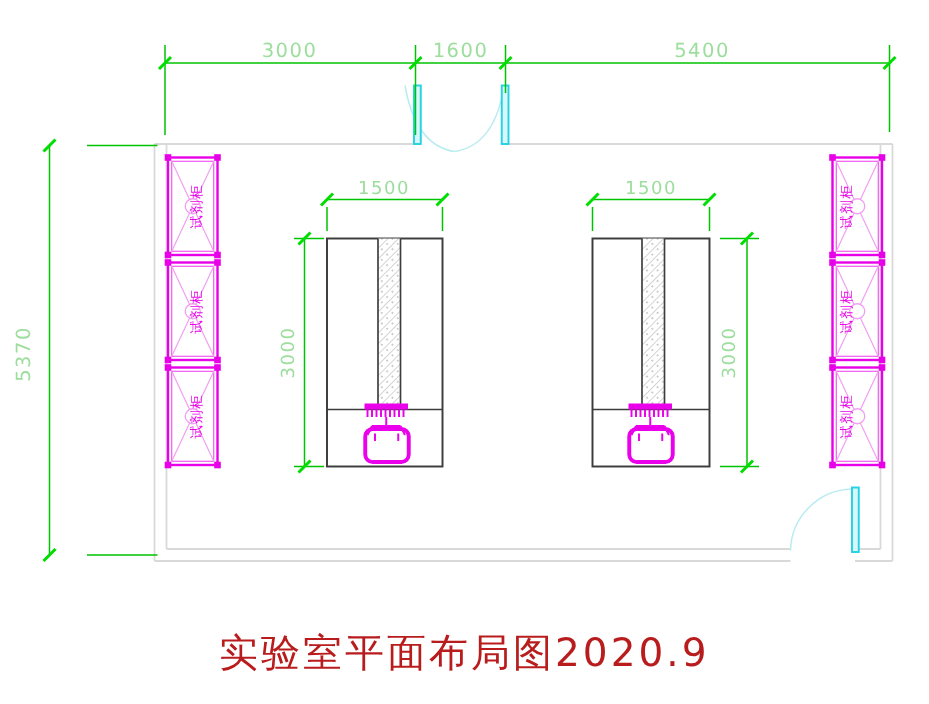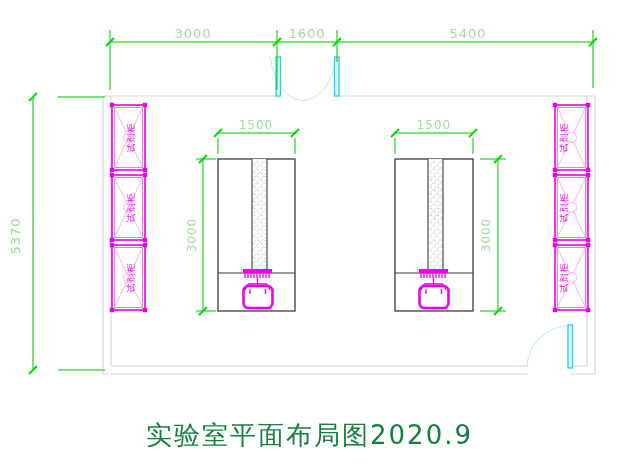--- a/index.html
+++ b/index.html
@@ -29,21 +29,21 @@
   
   .cab-outer{stroke:#e800e8;stroke-width:1.6;fill:none;}
   .cab-inner{stroke:#e800e8;stroke-width:.7;opacity:.75;fill:none;}
   .cab-x{stroke:#f0a0f0;stroke-width:.8;fill:none;}
   .cab-c{stroke:#f0a0f0;stroke-width:.9;fill:#ffffff;}
   .cab-sq{fill:#e800e8;stroke:none;}
   .cab-t{fill:#e800e8;font-size:9px;letter-spacing:1px;text-anchor:middle;
          font-family:sans-serif;}
   
   #title{position:absolute;left:0;right:0;top:418px;text-align:center;
-         font-size:26px;letter-spacing:2px;color:#15803d;
+         font-size:26px;letter-spacing:2px;color:#b91c1c;
          font-family:"DejaVu Sans",sans-serif;}
 </style>
 </head>
 <body>
 
 <div id="canvas">
 
 <svg id="plan" width="619" height="469" viewBox="0 0 619 469">
   <defs>
     <pattern id="hatch" width="5" height="5" patternUnits="userSpaceOnUse" patternTransform="rotate(45)">

